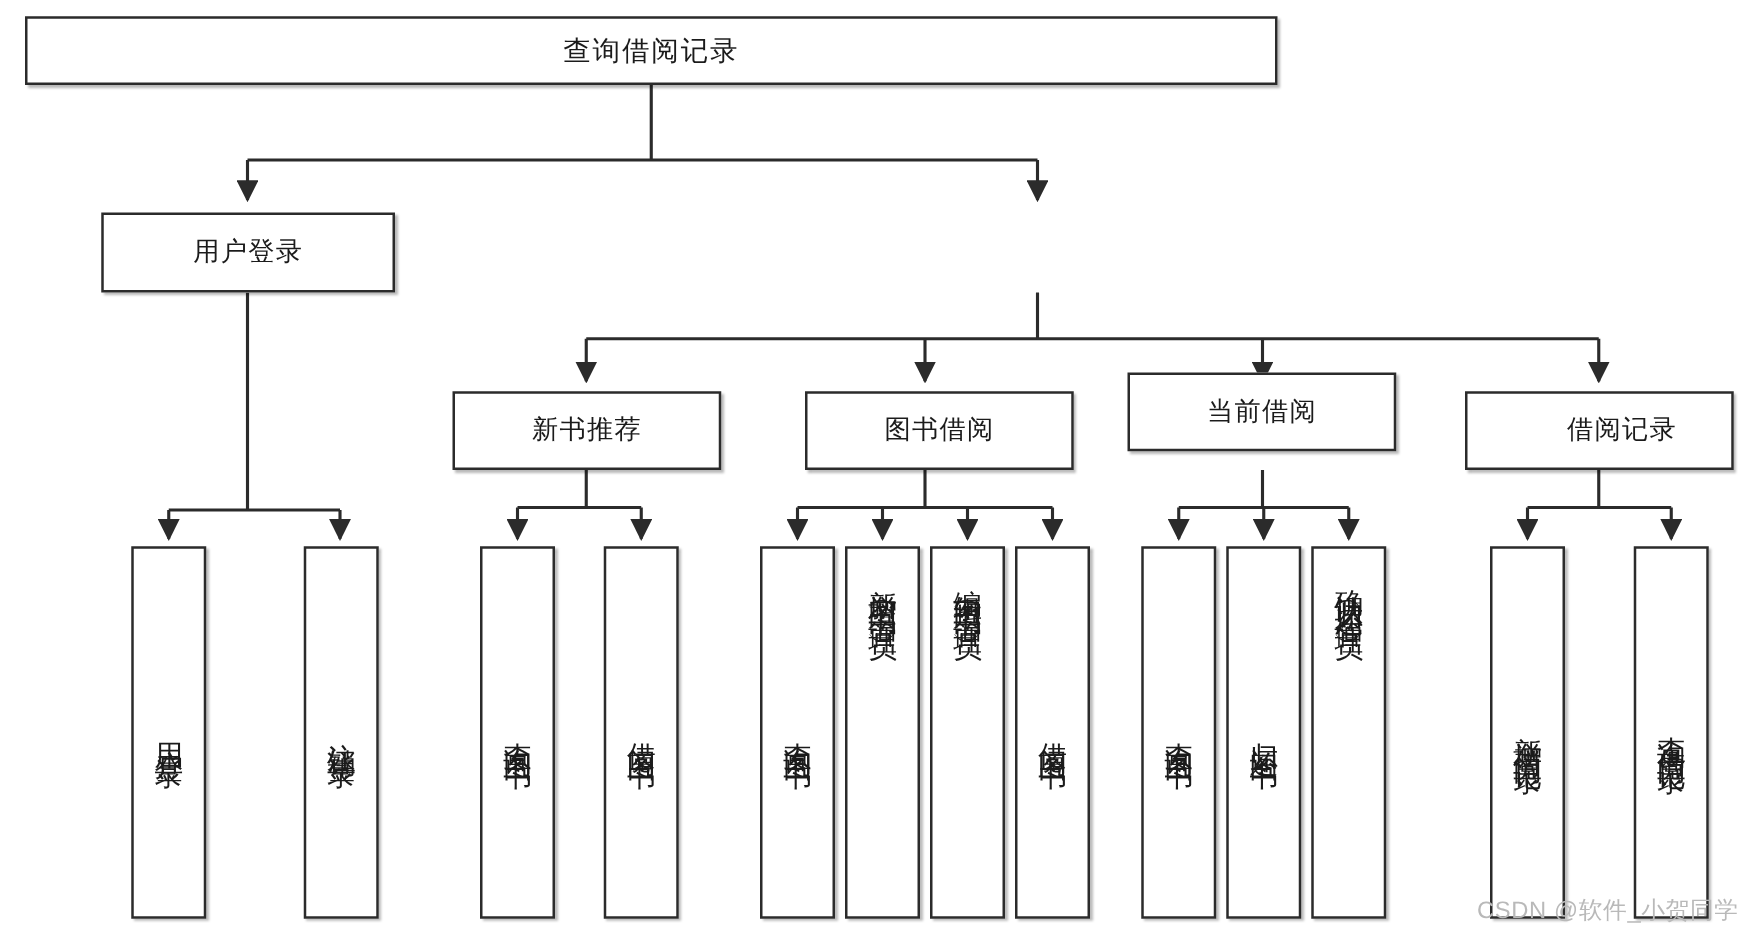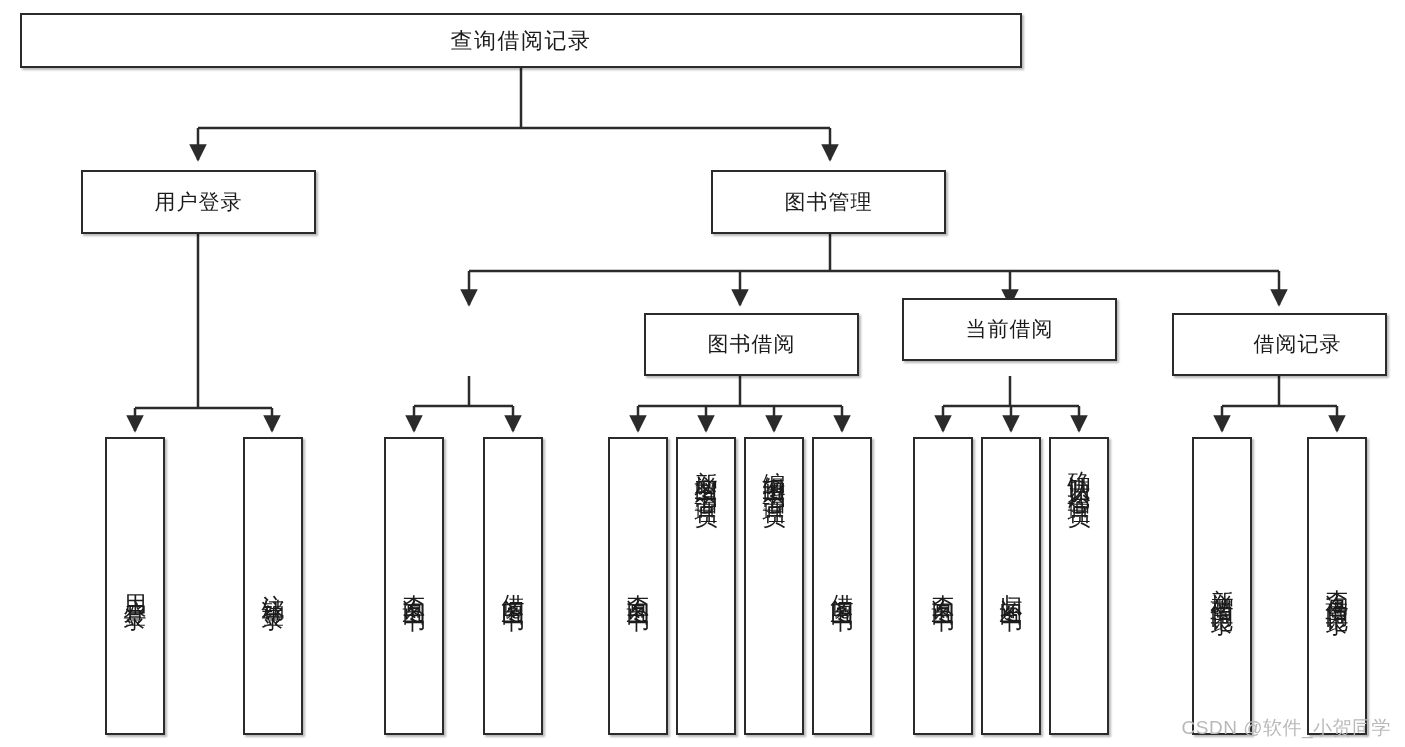--- a/index.html
+++ b/index.html
@@ -136,24 +136,24 @@
     </g>
   </svg>
 
   <div class="node root horizontal" style="left:20px; top:13px; width:1002px; height:55px;">
     <span class="node-label">查询借阅记录</span>
   </div>
 
   <div class="node horizontal" style="left:81px; top:170px; width:235px; height:64px;">
     <span class="node-label">用户登录</span>
   </div>
-  <div class="node horizontal" style="left:711px; top:170px; width:235px; height:64px;">
-    <span class="node-label">图书管理</span>
-  </div>
-
+
+  <div class="node horizontal" style="left:362px; top:313px; width:215px; height:63px;">
+    <span class="node-label">新书推荐</span>
+  </div>
   <div class="node horizontal" style="left:632px; top:313px; width:215px; height:63px;margin-left:12px;">
     <span class="node-label">图书借阅</span>
   </div>
   <div class="node horizontal" style="left:902px; top:298px; width:215px; height:63px;font-family:Liberation Serif, serif;">
     <span class="node-label">当前借阅</span>
   </div>
   <div class="node horizontal" style="left:1172px; top:313px; width:215px; height:63px;padding-left:36px;">
     <span class="node-label">借阅记录</span>
   </div>
 

